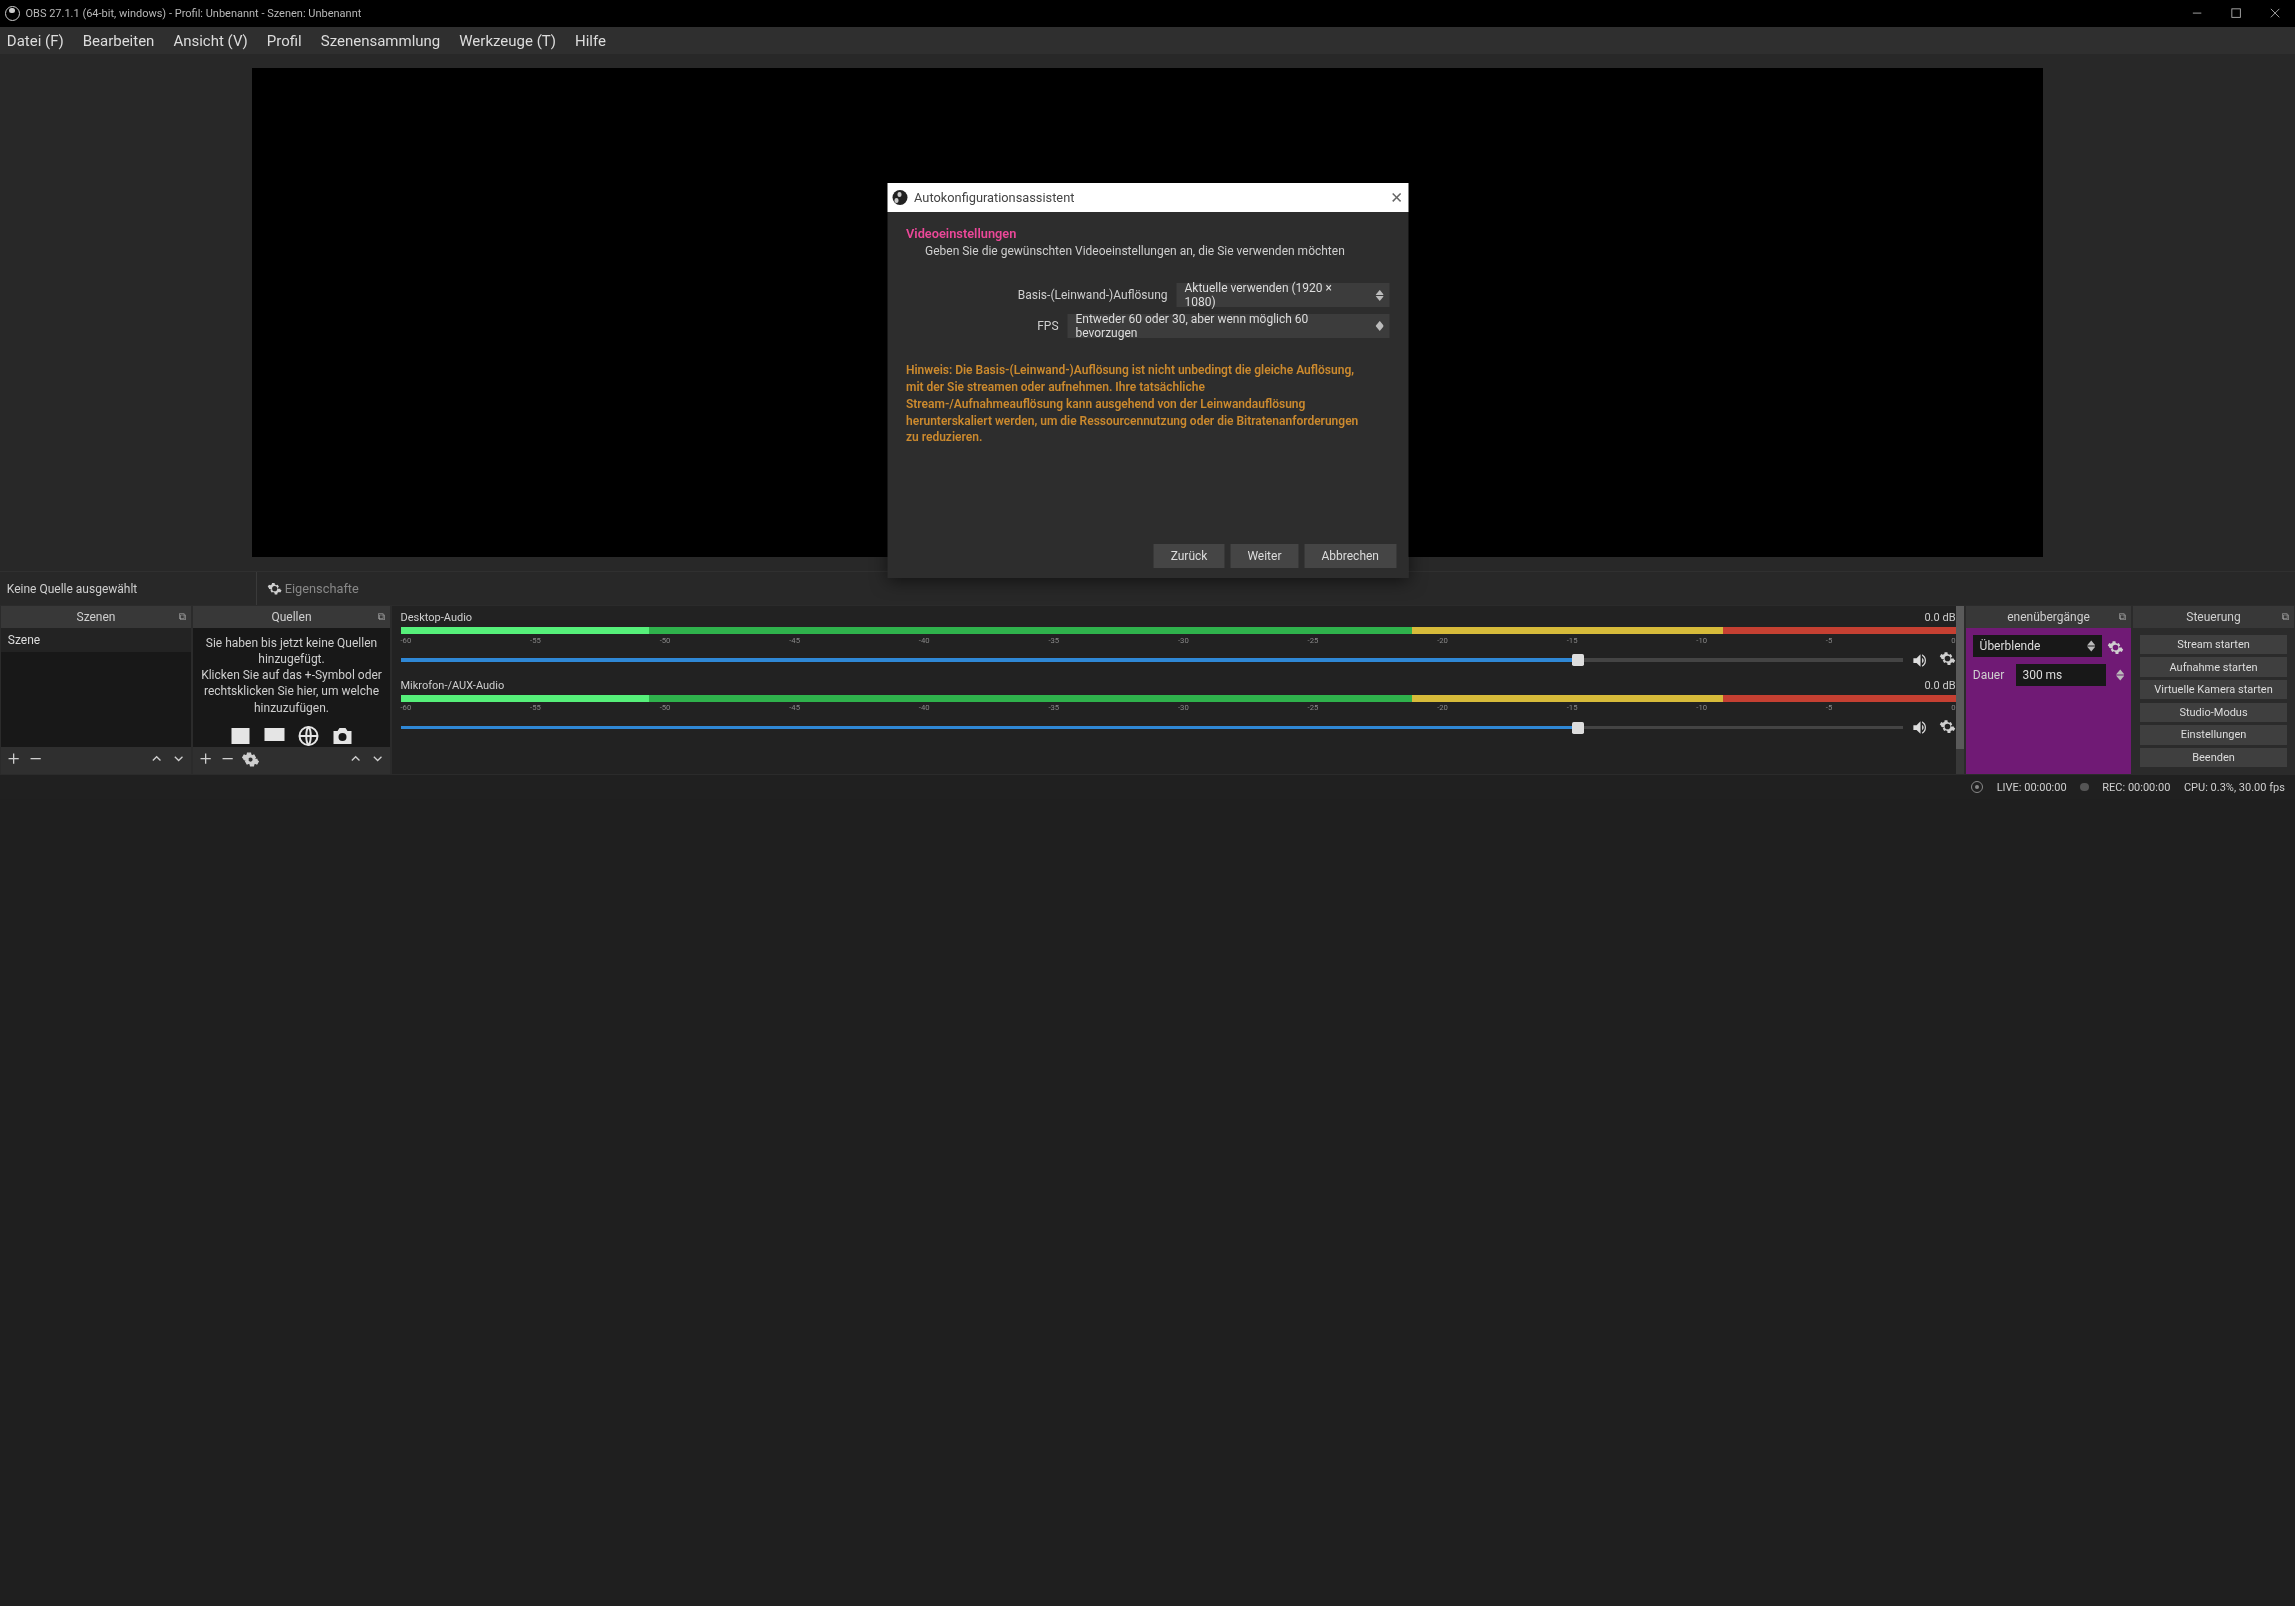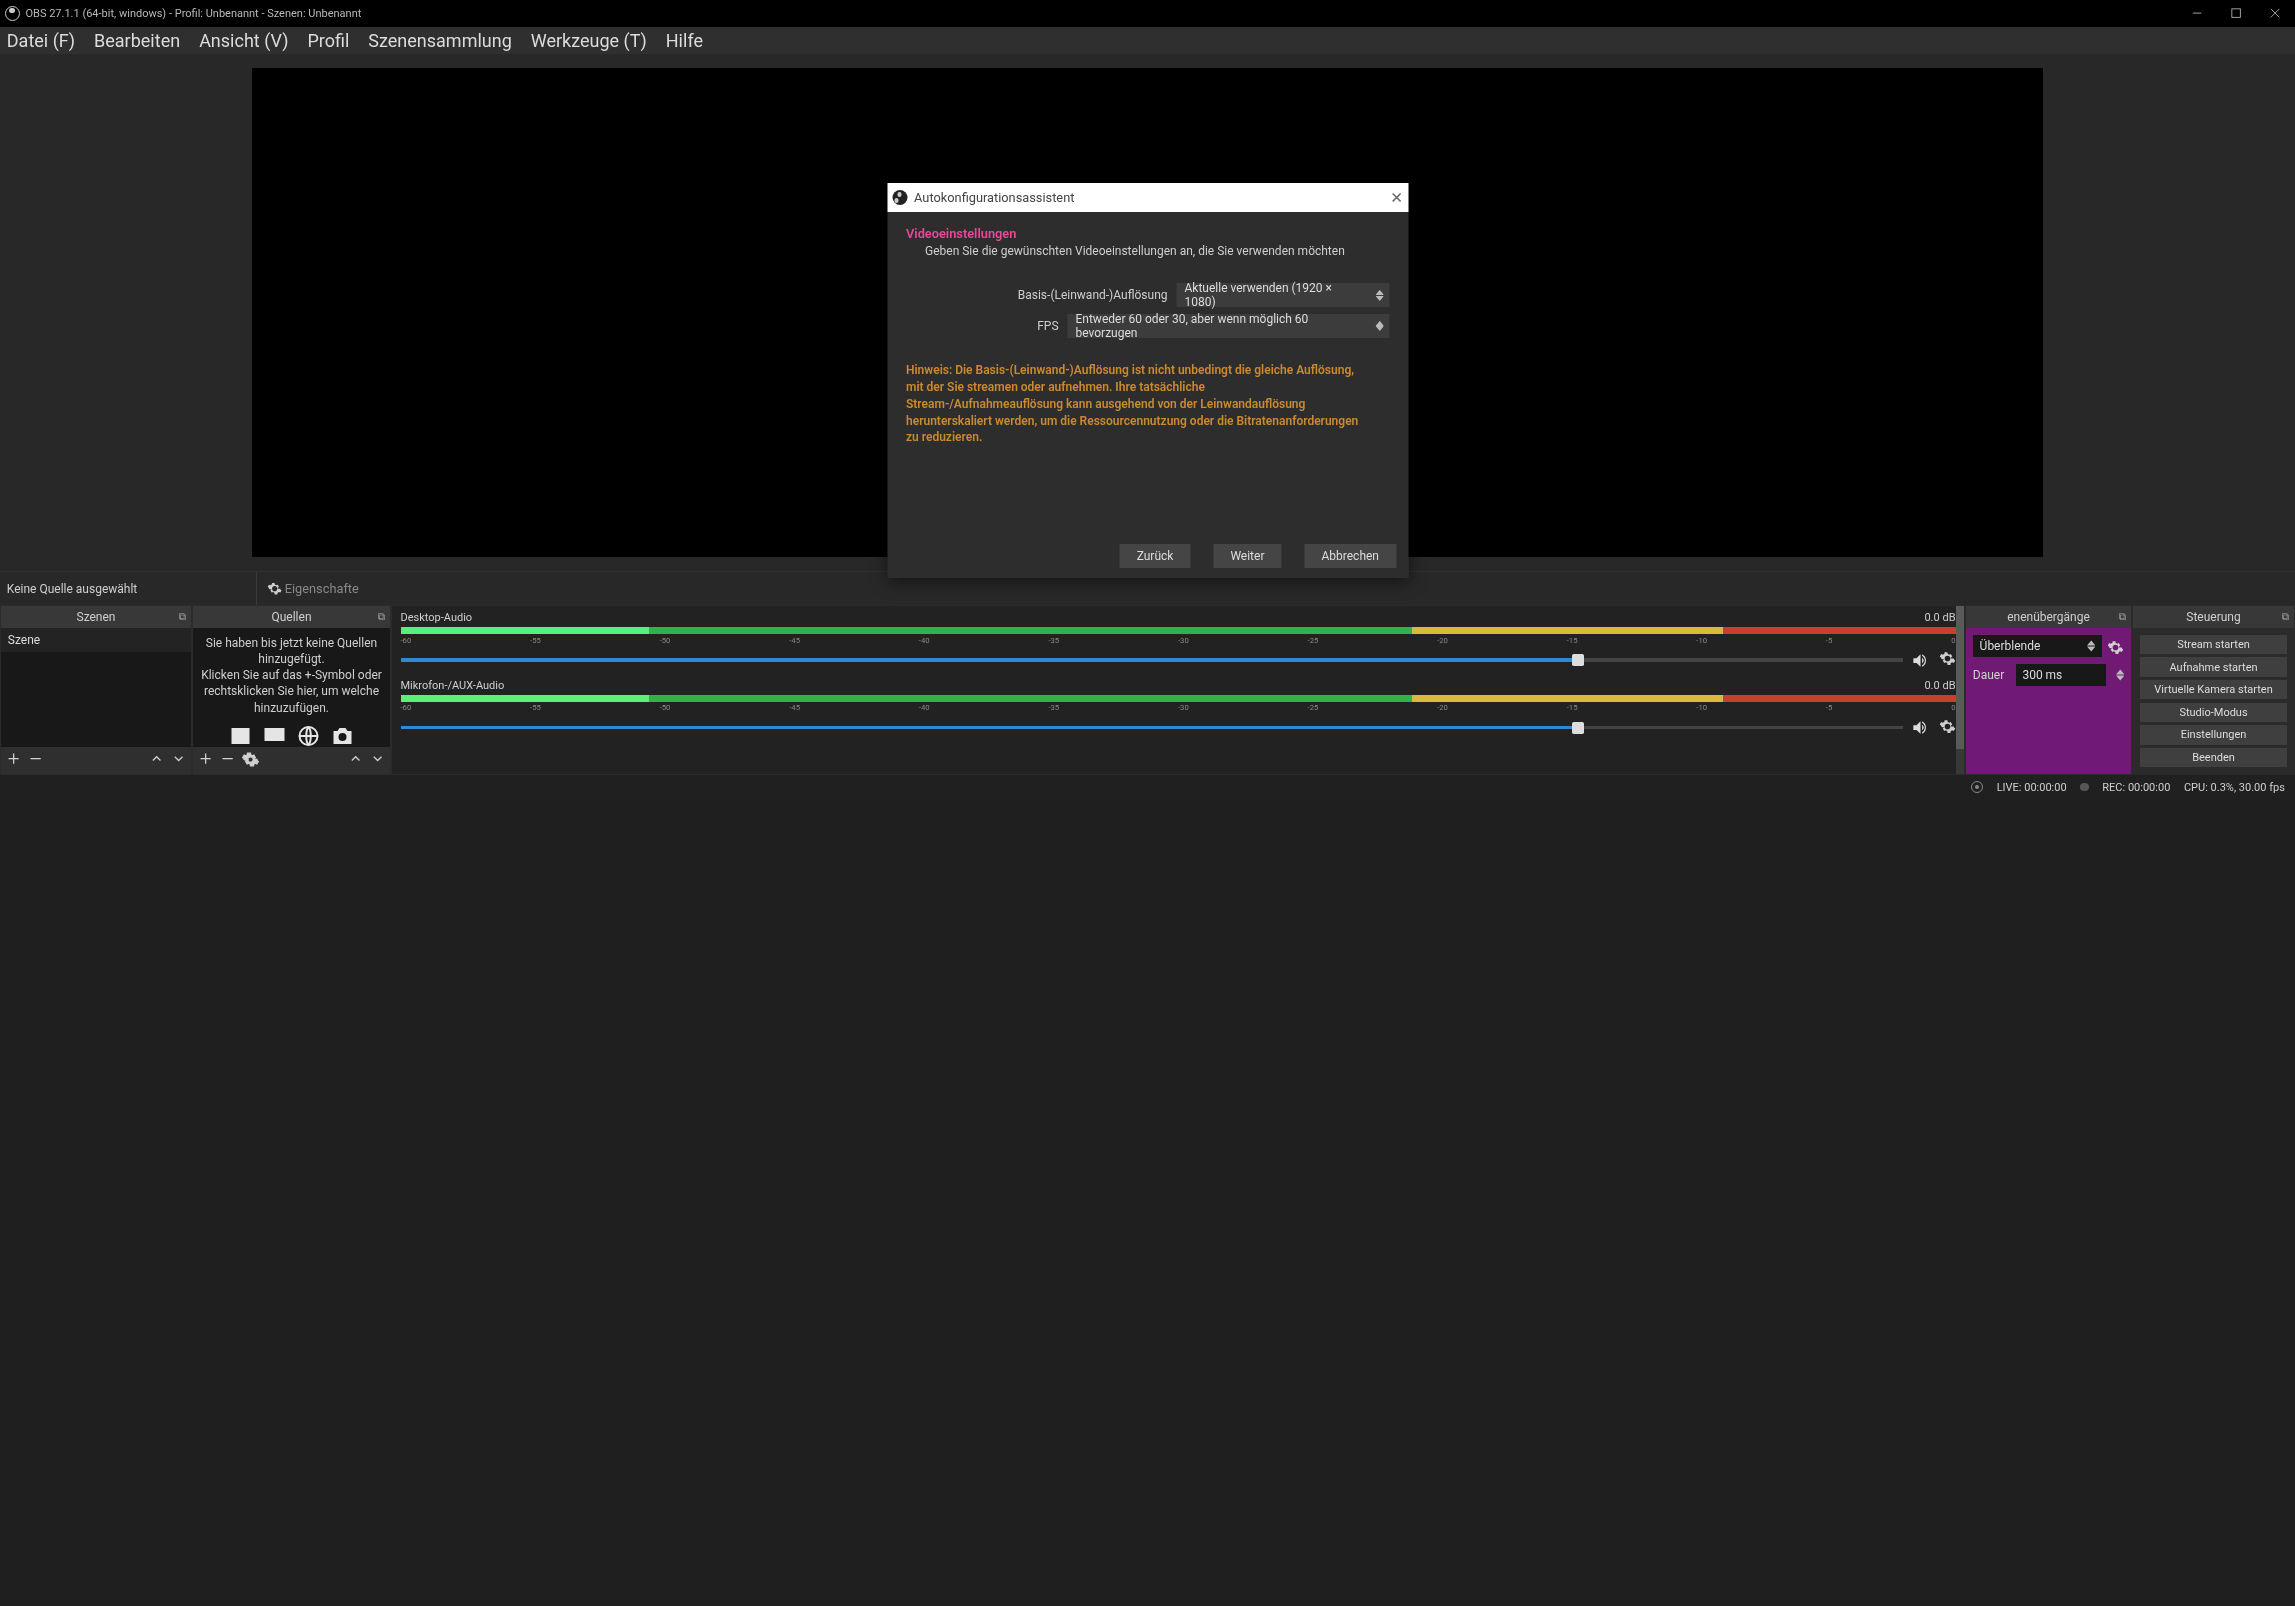--- a/index.html
+++ b/index.html
@@ -5,21 +5,21 @@
 * { box-sizing: border-box; margin: 0; padding: 0; font-family: "Segoe UI", Roboto, Arial, sans-serif; }
 body { background: #1f1f1f; color: #cfcfcf; font-size: 12px; overflow: hidden; }
 
 .titlebar { height: 27px; background: #000; display: flex; align-items: center; padding-left: 5.1px; color: #b8b8b8; font-size: 11px; }
 .titlebar .logo { width: 15.3px; height: 15.3px; border-radius: 50%; border: 1.7px solid #ccc; margin-right: 5.1px; position: relative; }
 .titlebar .logo::before { content:""; position:absolute; width:5.1px; height:5.1px; border-radius:50%; background:#ccc; top:0.9px; left:3.4px; }
 .titlebar .spacer { flex: 1; }
 .titlebar .winbtn { width: 39px; height: 27px; display: flex; align-items: center; justify-content: center; color: #bbb; font-size: 12px; }
 .titlebar .winbtn svg { stroke:#bbb; stroke-width:1; fill:none; }
 
-.menubar { height: 27px; background: #2f2f2f; display: flex; align-items: center; padding: 0 6.8px; gap: 19px; color: #dcdcdc; font-size: 18px; }
+.menubar { height: 27px; background: #2f2f2f; display: flex; align-items: center; padding: 0 6.8px; gap: 19px; color: #dcdcdc; font-size: 15px; }
 .menubar span { cursor: default; }
 
 .main-area { background: #282828; height: 517px; display:flex; align-items:center; justify-content:center; }
 .preview { width: 78%; height: 489px; background: #000; }
 
 .toolbar { height: 34px; background: #282828; display:flex; align-items:center; padding-left:6.8px; border-top:0.9px solid #303030; }
 .toolbar .divider { width: 0.9px; height: 100%; background: #3a3a3a; margin: 0 10.2px 0 119px; }
 .prop-btn { display:flex; align-items:center; gap:2px; color:#888; font-size:12.8px; }
 .gear-ic { width:15.3px; height:15.3px; }
 
@@ -81,21 +81,21 @@
 .modal-title .close { margin-left:auto; color:#666; font-size:15.3px; }
 .modal-body { background:#2d2d2d; color:#cfcfcf; padding:13.6px 19px 51px 19px; min-height:366px; position:relative; }
 .m-head { font-size:12.8px; font-weight:600; color:#ec4899; margin-bottom:3.4px; }
 .m-sub { font-size:12px; color:#cfcfcf; padding-left:19px; margin-bottom:25.5px; }
 .form-row { display:flex; align-items:center; justify-content:flex-end; gap:8.5px; margin-bottom:6.8px; }
 .form-label { font-size:12px; color:#cfcfcf; }
 .form-combo { background:#3c3c3c; color:#ddd; height:24px; display:flex; align-items:center; padding:0 25.5px 0 8.5px; font-size:12px; position:relative; }
 .form-combo .sp { position:absolute; right:5.1px; top:50%; transform:translateY(-50%); display:flex; flex-direction:column; }
 .form-combo .sp svg{width:8.5px;height:5.1px;fill:#bbb;}
 .hint { color:#cc8a2e; font-size:12px; font-weight:600; line-height:1.4; margin-top:24px; padding-right:25.5px; }
-.modal-buttons { position:absolute; bottom:10.2px; right:12px; display:flex; gap:23px;border-radius:10px; }
+.modal-buttons { position:absolute; bottom:10.2px; right:12px; display:flex; gap:6px;border-radius:10px; }
 .m-btn { height:24px; padding:0 17px; background:#454545; color:#ddd; border:none; font-size:12px; }
 
 
 .mixer-scroll { position:absolute; right:0; top:0; bottom:0; width:8.5px; background:#383838;}
 .mixer-thumb { position:absolute; right:0; top:0; width:8.5px; height:85%; background:#5a5a5a; }
 
 svg.gear path{fill:#cfcfcf;}
 </style>
 </head>
 <body>

